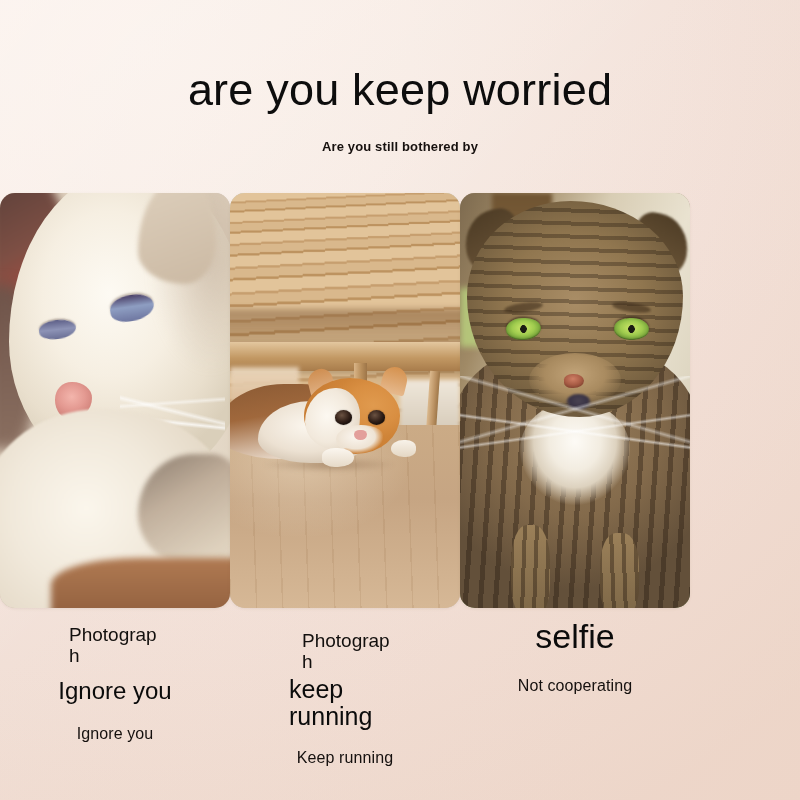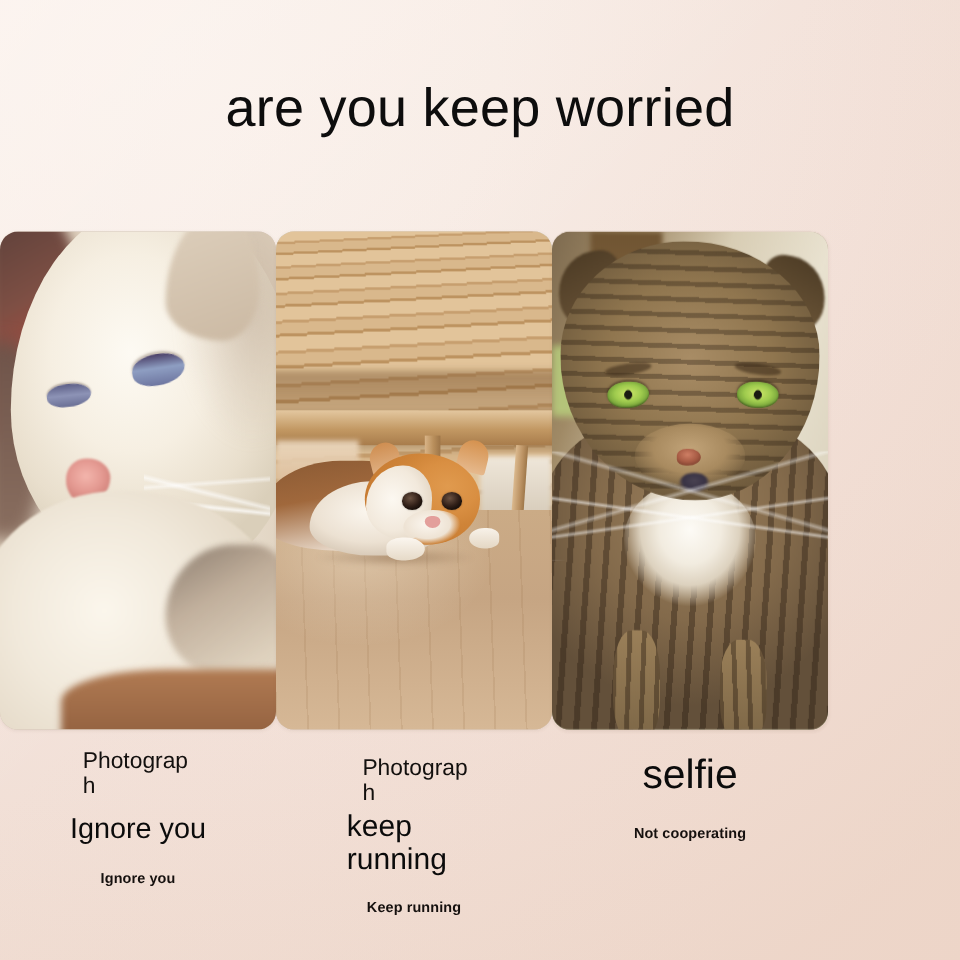--- a/index.html
+++ b/index.html
@@ -451,47 +451,48 @@
     text-align: left;
   }
   .cap-main {
     margin: 0 auto;
     font-weight: 400;
     color: #0b0b0b;
     line-height: 1.06;
   }
   .cap-small {
     margin: 0;
-    font-size: 12px;
-    font-weight: 700;
+    font-size: 16px;
+    font-weight: 400;
     color: #15100e;
     letter-spacing: 0.1px;
   }
 
   
   .col1 .cap-kicker { width: 96px; padding-left: 4px; }
   .col1 .cap-main   { font-size: 24px; margin-top: 12px; }
   .col1 .cap-small  { margin-top: 22px; }
 
   .col2 .cap-kicker { width: 96px; padding-left: 10px; padding-top: 6px; }
   .col2 .cap-main   { font-size: 25px; margin-top: 4px; width: 120px; text-align: left; padding-left: 8px; }
   .col2 .cap-small  { margin-top: 20px; }
 
-  .col3 .captions   { padding-top: 20px; }
+  .col3 .captions   { padding-top: 10px; }
   .col3 .cap-main   { font-size: 34px; }
   .col3 .cap-sub    { font-size: 18px; font-weight: 400; color: #121010; margin-top: 14px; }
   .col3 .cap-small  { margin-top: 23px; }
 </style>
 </head>
 <body>
 
 <div id="poster">
 
   <div id="headings">
     <h1 class="title">are you keep worried</h1>
+    <p class="subtitle">Are you still bothered by</p>
   </div>
 
   <div id="columns">
 
     <div class="column col1">
       <div class="photo-card">
         <div class="photo p1">
           <div class="bg-dark"></div>
           <div class="bg-dark2"></div>
           <div class="head"></div>

